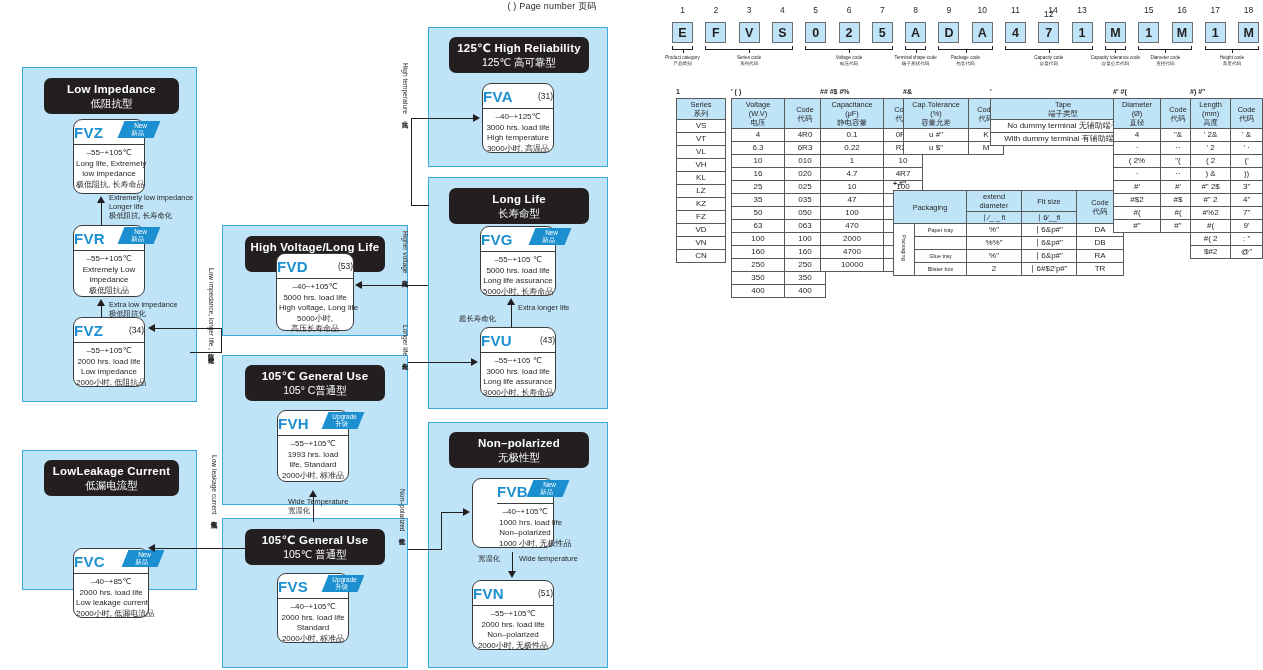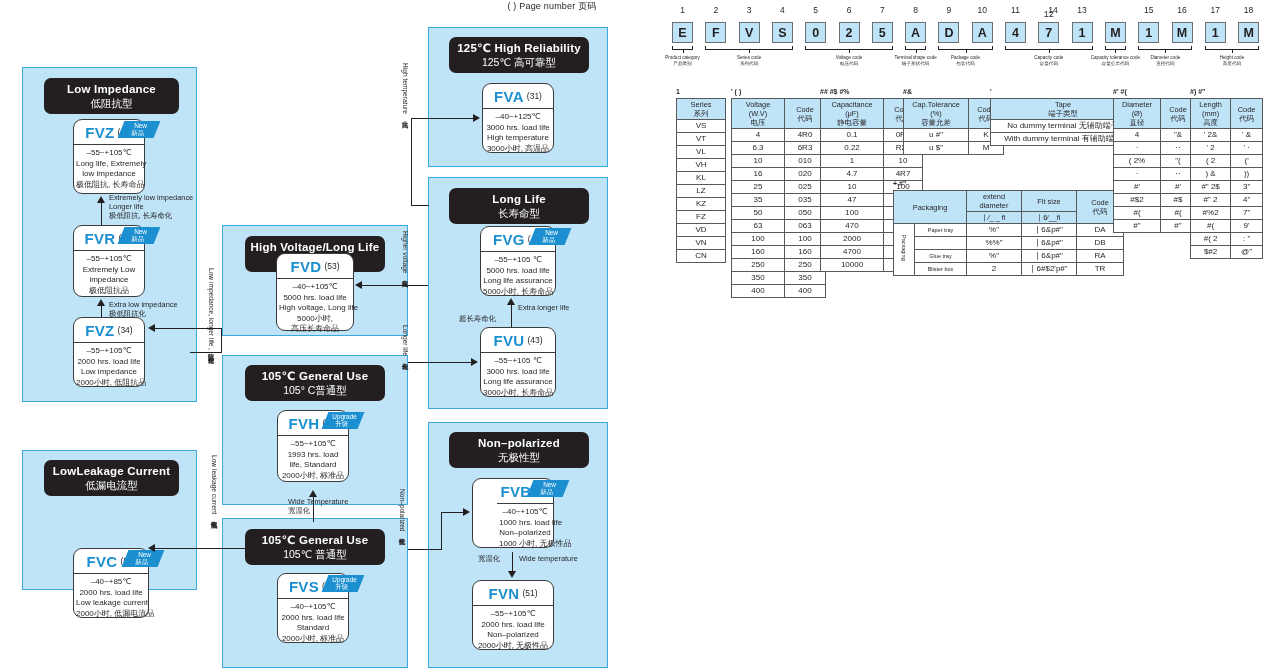--- a/index.html
+++ b/index.html
@@ -25,21 +25,21 @@
     display:flex;flex-direction:column;align-items:center;justify-content:center;
   }
   .hdr .en{font-size:11.5px;font-weight:bold;letter-spacing:.2px;line-height:14px;}
   .hdr .cn{font-size:10.5px;line-height:14px;}
 
   .card{
     position:absolute;background:#ffffff;border:1.4px solid #3b3b3b;
     border-radius:9px;box-sizing:border-box;overflow:visible;
   }
   .card .top{
-    height:24px;display:flex;align-items:center;justify-content:center;
+    height:24px;display:flex;align-items:center;justify-content:space-between;
     border-bottom:1.2px solid #3b3b3b;position:relative;
   }
   .card .code{font-size:15px;font-weight:bold;color:#1b8fd0;letter-spacing:.3px;}
   .card .pg{font-size:8.5px;color:#231f20;margin-left:3px;}
   .card .body{
     padding:3px 2px 3px;text-align:center;font-size:8px;line-height:10.6px;color:#231f20;
   }
   .card .body div{white-space:nowrap;}
 
   .ribbon{

